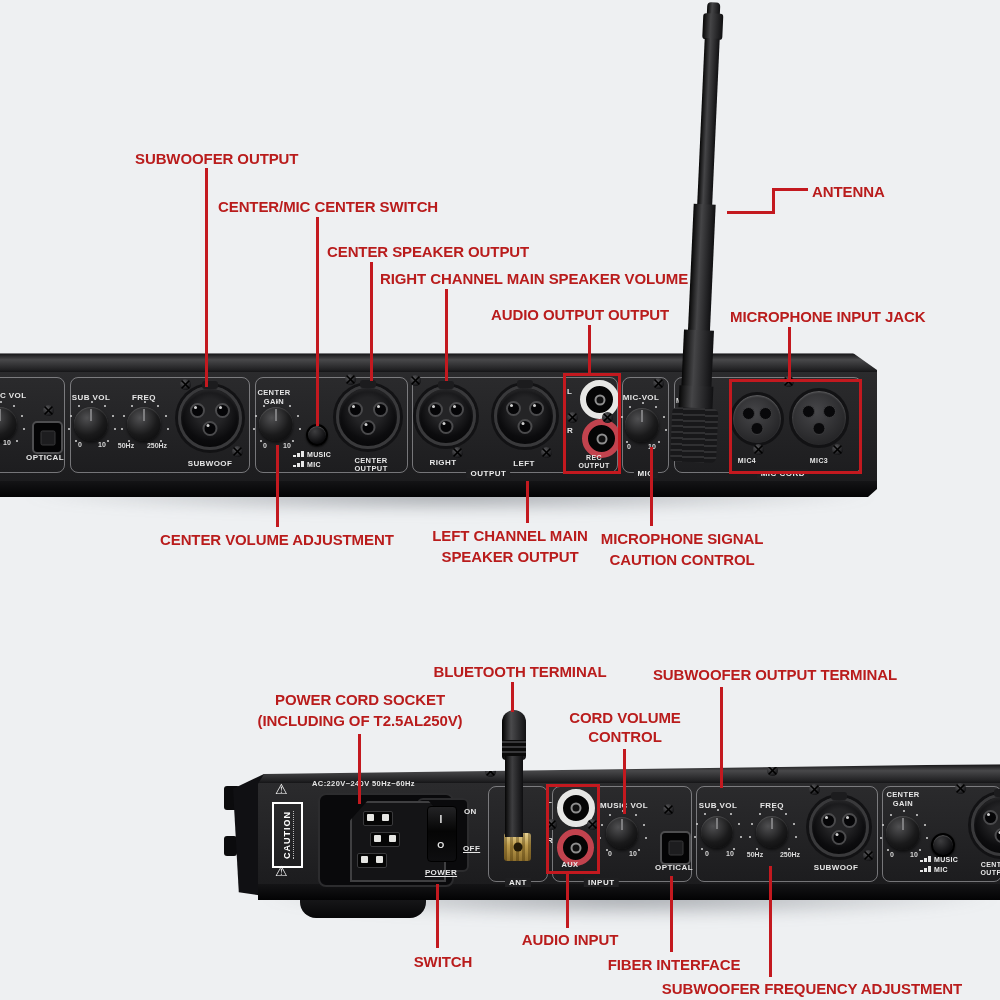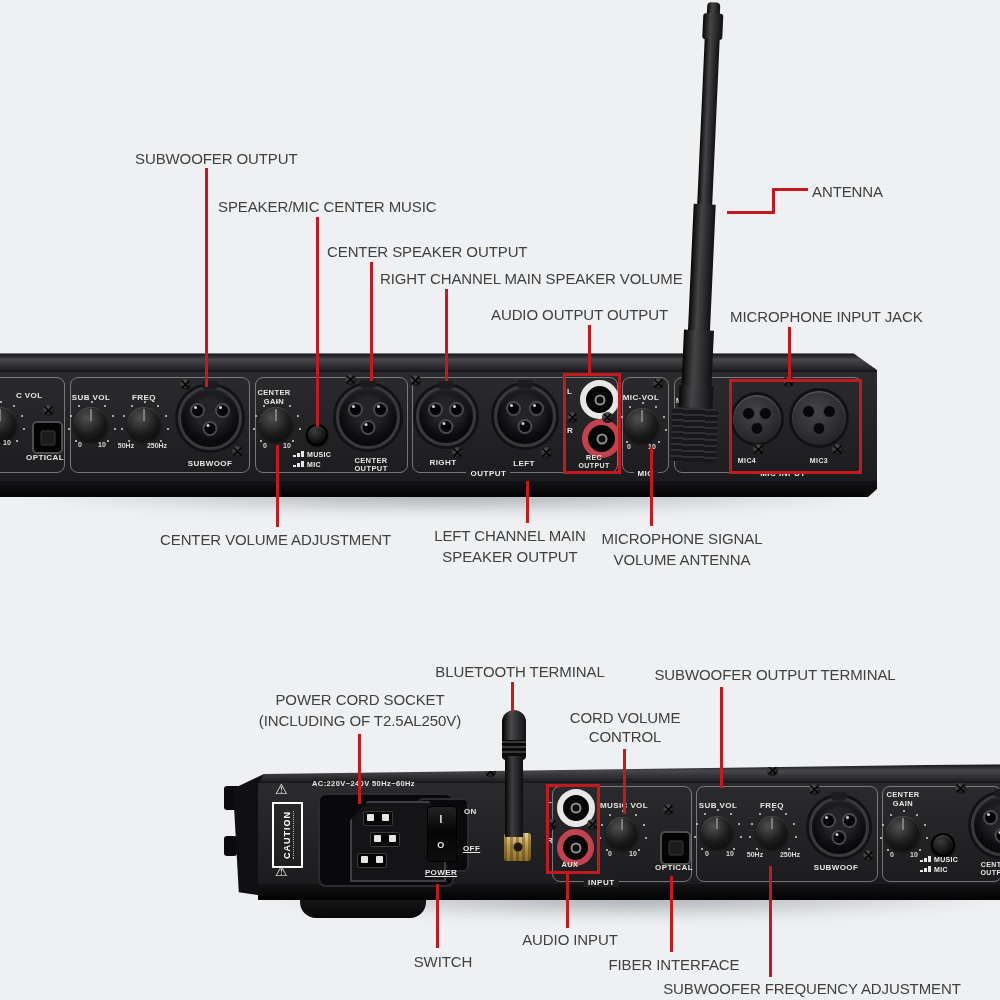--- a/index.html
+++ b/index.html
@@ -1,21 +1,21 @@
 <!DOCTYPE html>
 <html><head>
 <meta charset="utf-8">
 <style>
   :root{ --red:#c3191f; }
   html,body{margin:0;padding:0;}
   body{width:1000px;height:1000px;position:relative;overflow:hidden;
        background:#eef0f2;font-family:"Liberation Sans",sans-serif;}
   .abs{position:absolute;}
   
-  .lbl{position:absolute;font-weight:normal;font-size:15px;color:#404040;
+  .lbl{position:absolute;font-weight:bold;font-size:15px;color:#b91c1c;
        white-space:nowrap;letter-spacing:-.1px;z-index:40;line-height:1.1;}
   .lbl.c{transform:translateX(-50%);text-align:center;}
   .rl{position:absolute;width:3px;background:var(--red);z-index:40;}
   .rlh{position:absolute;height:3px;background:var(--red);z-index:40;}
   .redbox{position:absolute;border:3px solid var(--red);z-index:30;}
   
   .dev{position:absolute;z-index:10;}
   .bevel{position:absolute;left:0;right:0;top:0;height:19px;
          background:linear-gradient(#1a1a1c,#48484a 30%,#232325 80%,#101012);
          border-top:1px solid #77777a;}
@@ -120,24 +120,24 @@
   <div class="sec" style="left:-14px;width:77px;"></div>
   <div class="sec" style="left:70px;width:178px;"></div>
   <div class="sec" style="left:255px;width:151px;"></div>
   <div class="sec" style="left:412px;width:204px;">
     <div class="brk" style="left:37%;">OUTPUT</div>
   </div>
   <div class="sec" style="left:622px;width:45px;">
     <div class="brk">MIC</div>
   </div>
   <div class="sec" style="left:674px;width:186px;">
-    <div class="brk" style="left:58%;">MIC INPUT</div>
-  </div>
-
-  <div class="pt" style="left:16px;top:39px;">C VOL</div>
+    <div class="brk" style="left:58%;">MIC CORD</div>
+  </div>
+
+  <div class="pt" style="left:0;top:39px;">C VOL</div>
   <div class="knob" style="left:-17px;top:54px;width:34px;height:34px;">
       <div class="ticks"></div>
     </div>
   <div class="sc" style="left:7px;top:86px;">10</div>
   <div class="opt" style="left:32px;top:68px;width:27px;height:29px;"></div>
   <div class="pt c" style="left:45px;top:101px;">OPTICAL</div>
 
   <div class="pt c" style="left:91px;top:41px;">SUB VOL</div>
   <div class="knob" style="left:74px;top:54px;width:34px;height:34px;">
       <div class="ticks"></div>
@@ -250,21 +250,21 @@
   <div class="antseg" style="top:408px;width:46px;height:54px;border-radius:5px;
               background:repeating-linear-gradient(0deg,#18181a 0 4px,#303032 4px 6px);"></div>
 </div>
 
 <div class="redbox" style="left:563px;top:373px;width:52px;height:95px;"></div>
 <div class="redbox" style="left:729px;top:379px;width:127px;height:89px;"></div>
 
 <div class="lbl" style="left:135px;top:151px;">SUBWOOFER OUTPUT</div>
 <div class="rl" style="left:205px;top:168px;height:219px;"></div>
 
-<div class="lbl" style="left:218px;top:199px;">SPEAKER/MIC CENTER MUSIC</div>
+<div class="lbl" style="left:218px;top:199px;">CENTER/MIC CENTER SWITCH</div>
 <div class="rl" style="left:316px;top:217px;height:209px;"></div>
 
 <div class="lbl" style="left:327px;top:244px;">CENTER SPEAKER OUTPUT</div>
 <div class="rl" style="left:370px;top:262px;height:119px;"></div>
 
 <div class="lbl" style="left:380px;top:271px;">RIGHT CHANNEL MAIN SPEAKER VOLUME</div>
 <div class="rl" style="left:445px;top:289px;height:92px;"></div>
 
 <div class="lbl" style="left:491px;top:307px;">AUDIO OUTPUT OUTPUT</div>
 <div class="rl" style="left:588px;top:325px;height:48px;"></div>
@@ -279,21 +279,21 @@
 
 <div class="rl" style="left:276px;top:445px;height:82px;"></div>
 <div class="lbl" style="left:160px;top:532px;">CENTER VOLUME ADJUSTMENT</div>
 
 <div class="rl" style="left:526px;top:481px;height:42px;"></div>
 <div class="lbl c" style="left:510px;top:528px;">LEFT CHANNEL MAIN</div>
 <div class="lbl c" style="left:510px;top:549px;">SPEAKER OUTPUT</div>
 
 <div class="rl" style="left:650px;top:447px;height:79px;"></div>
 <div class="lbl c" style="left:682px;top:531px;">MICROPHONE SIGNAL</div>
-<div class="lbl c" style="left:682px;top:552px;">VOLUME ANTENNA</div>
+<div class="lbl c" style="left:682px;top:552px;">CAUTION CONTROL</div>
 
 <div class="abs" style="left:228px;top:774px;width:36px;height:122px;background:#101013;z-index:9;
             clip-path:polygon(14% 12%,100% 0,100% 100%,30% 97%);"></div>
 <div class="abs" style="left:224px;top:786px;width:16px;height:24px;background:#0b0b0d;border-radius:3px;z-index:8;"></div>
 <div class="abs" style="left:224px;top:836px;width:13px;height:20px;background:#0b0b0d;border-radius:3px;z-index:8;"></div>
 <div class="abs" style="left:300px;top:892px;width:126px;height:26px;z-index:9;border-radius:0 0 16px 16px;
             background:linear-gradient(#1d1d1f,#070708);"></div>
 
 <div class="dev" style="left:258px;top:764px;width:742px;height:136px;
             clip-path:polygon(6px 10px,742px 0,742px 136px,0 136px,0 20px);">
@@ -324,20 +324,23 @@
     </div>
 
   <div class="rockbez" style="left:159px;top:34px;width:48px;height:70px;"></div>
   <div class="rocker" style="left:169px;top:42px;width:28px;height:54px;"></div>
   <div class="pt c" style="left:183px;top:51px;font-size:10px;z-index:6;">I</div>
   <div class="pt c" style="left:183px;top:77px;font-size:9px;z-index:6;">O</div>
   <div class="pt" style="left:206px;top:44px;">ON</div>
   <div class="pt" style="left:205px;top:81px;text-decoration:underline;">OFF</div>
   <div class="pt c" style="left:183px;top:105px;text-decoration:underline;">POWER</div>
 
+  <div class="sec" style="left:230px;width:58px;top:22px;">
+    <div class="brk">ANT</div>
+  </div>
   <div class="sma" style="left:246px;top:69px;width:27px;height:28px;"></div>
 
   <div class="sec" style="left:294px;width:138px;top:22px;">
     <div class="brk" style="left:35%;">INPUT</div>
   </div>
   <div class="pt" style="left:289px;top:33px;">L</div>
   <div class="rca w" style="left:299px;top:25px;width:26px;height:26px;"></div>
   <div class="pt" style="left:289px;top:73px;">R</div>
   <div class="rca r" style="left:299px;top:65px;width:25px;height:25px;"></div>
   <div class="screw" style="left:288px;top:55px;"></div>

